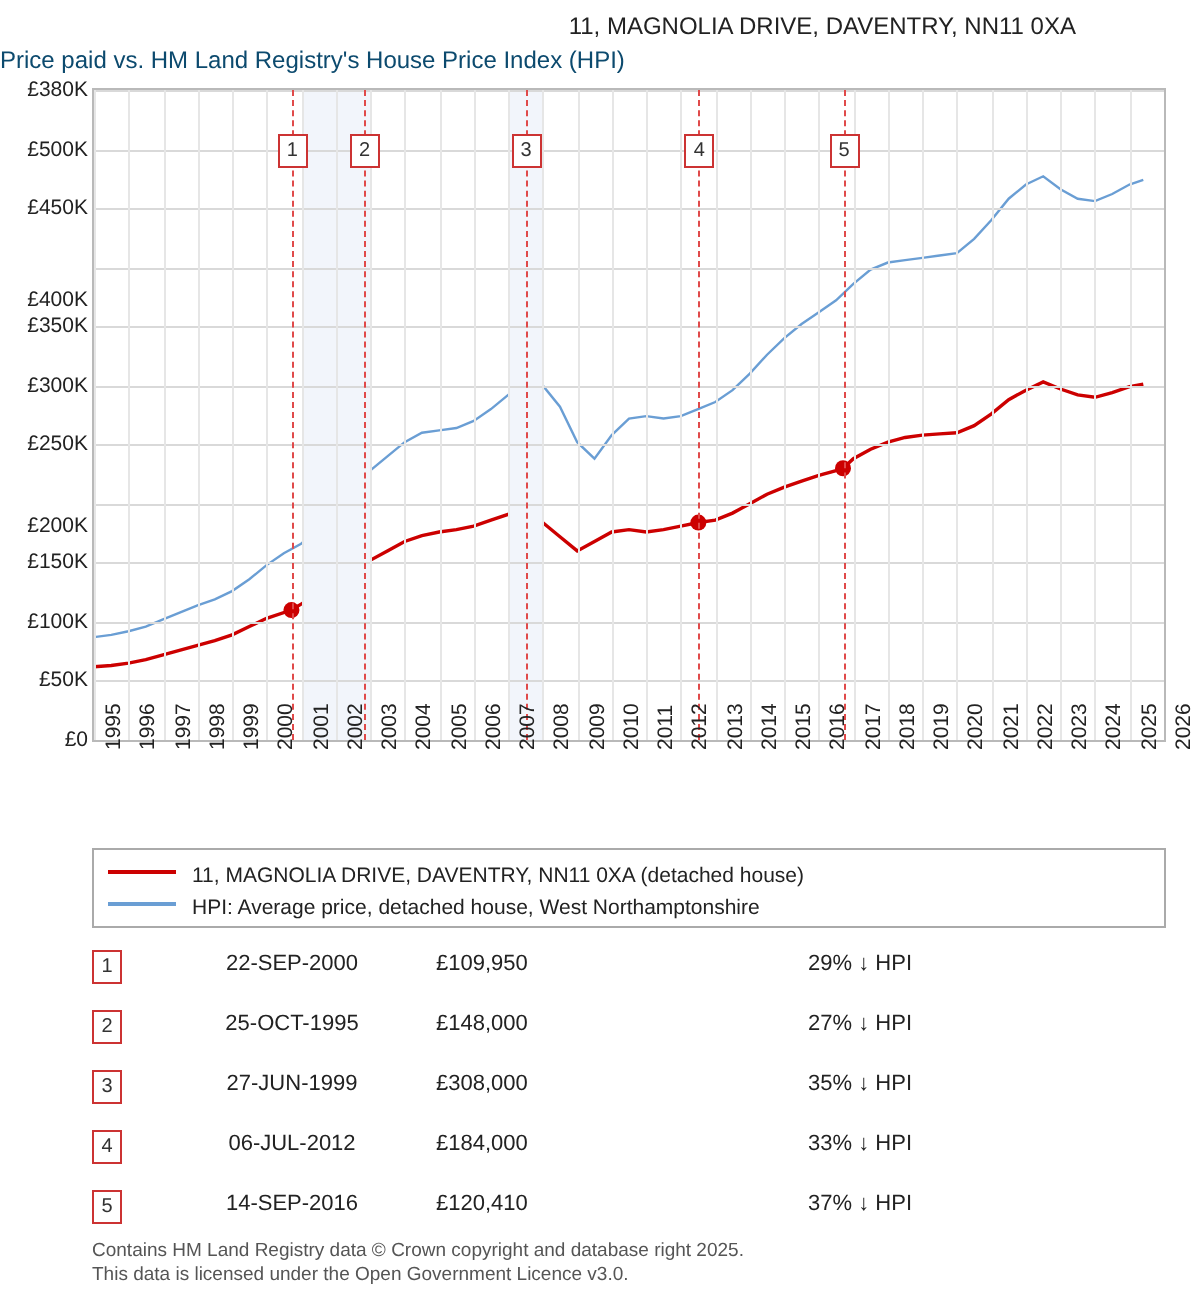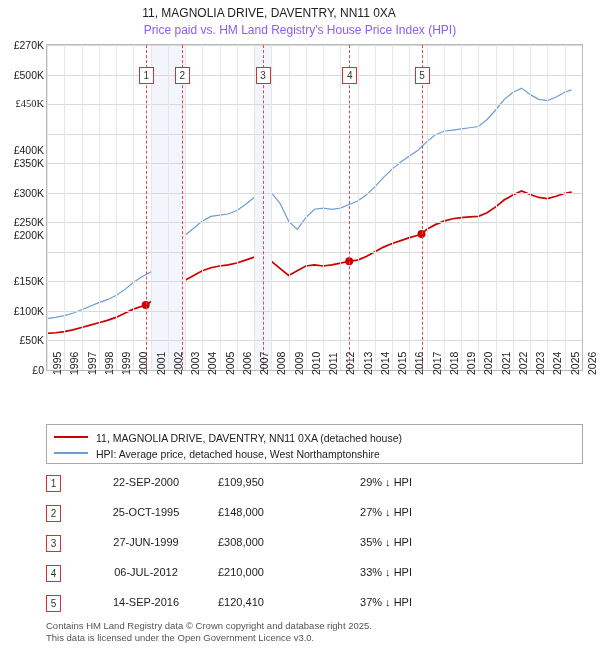--- a/index.html
+++ b/index.html
@@ -17,32 +17,31 @@
   .wrap {
     position: relative;
     width: 600px;
     height: 650px;
   }
   .title {
     position: absolute;
     left: 0;
     top: 6px;
     width: 538px;
-    text-align: center;
+    text-align: right;
     font-size: 12px;
     color: #222;
   }
   .subtitle {
     position: absolute;
     left: 0;
     top: 23px;
     width: 600px;
-    text-align: center;
     font-size: 12px;
-    color: #8b5cf6;
+    color: #0c4a6e;
   }
   .plot {
     position: absolute;
     left: 46px;
     top: 44px;
     width: 537px;
     height: 327px;
     border: 1px solid #b9b9b9;
     box-sizing: border-box;
     overflow: hidden;
@@ -168,21 +167,21 @@
     width: 90px;
     text-align: left;
     font-size: 11px;
     color: #222;
   }
   .trow .delta {
     position: absolute;
     left: 270px;
     top: 6px;
     width: 140px;
-    text-align: center;
+    text-align: right;
     font-size: 11px;
     color: #222;
   }
   .footer {
     position: absolute;
     left: 46px;
     top: 620px;
     width: 540px;
     font-size: 9.5px;
     color: #555;
@@ -195,28 +194,28 @@
 <div class="wrap">
 
   <div class="title">11, MAGNOLIA DRIVE, DAVENTRY, NN11 0XA</div>
   <div class="subtitle">Price paid vs. HM Land Registry's House Price Index (HPI)</div>
 
   <div id="ylabels">
       <div class="ytick-label" style="top: 364px;">£0</div>
       <div class="ytick-label" style="top: 334.455px;">£50K</div>
       <div class="ytick-label" style="top: 304.909px;">£100K</div>
       <div class="ytick-label" style="top: 275.364px;">£150K</div>
-      <div class="ytick-label" style="top: 229px;">£200K</div>
+      <div class="ytick-label" style="top: 257px;">£200K</div>
       <div class="ytick-label" style="top: 216.273px;">£250K</div>
       <div class="ytick-label" style="top: 186.727px;">£300K</div>
       <div class="ytick-label" style="top: 157.182px;">£350K</div>
       <div class="ytick-label" style="top: 144px;">£400K</div>
-      <div class="ytick-label" style="top: 98.0909px; font-family: Liberation Serif, serif;">£450K</div>
+      <div class="ytick-label" style="top: 98.0909px;">£450K</div>
       <div class="ytick-label" style="top: 68.5455px;">£500K</div>
-      <div class="ytick-label" style="top: 39px;">£270K</div>
+      <div class="ytick-label" style="top: 39px;">£380K</div>
     </div>
 
   <div class="plot" id="plot">
     <div id="bands">
         <div class="band" style="left: 103.548px; width: 34.5161px;"></div>
         <div class="band" style="left: 207.097px; width: 17.2581px;"></div>
       </div>
     <div id="hgrid">
         <div class="gridline-h" style="top: 295.455px;"></div>
         <div class="gridline-h" style="top: 265.909px;"></div>
@@ -348,21 +347,21 @@
       </div>
       <div class="trow">
         <div class="num">3</div>
         <div class="date">27-JUN-1999</div>
         <div class="price">£308,000</div>
         <div class="delta">35% ↓ HPI</div>
       </div>
       <div class="trow">
         <div class="num">4</div>
         <div class="date">06-JUL-2012</div>
-        <div class="price">£210,000</div>
+        <div class="price">£184,000</div>
         <div class="delta">33% ↓ HPI</div>
       </div>
       <div class="trow">
         <div class="num">5</div>
         <div class="date">14-SEP-2016</div>
         <div class="price">£120,410</div>
         <div class="delta">37% ↓ HPI</div>
       </div>
     </div>
 

